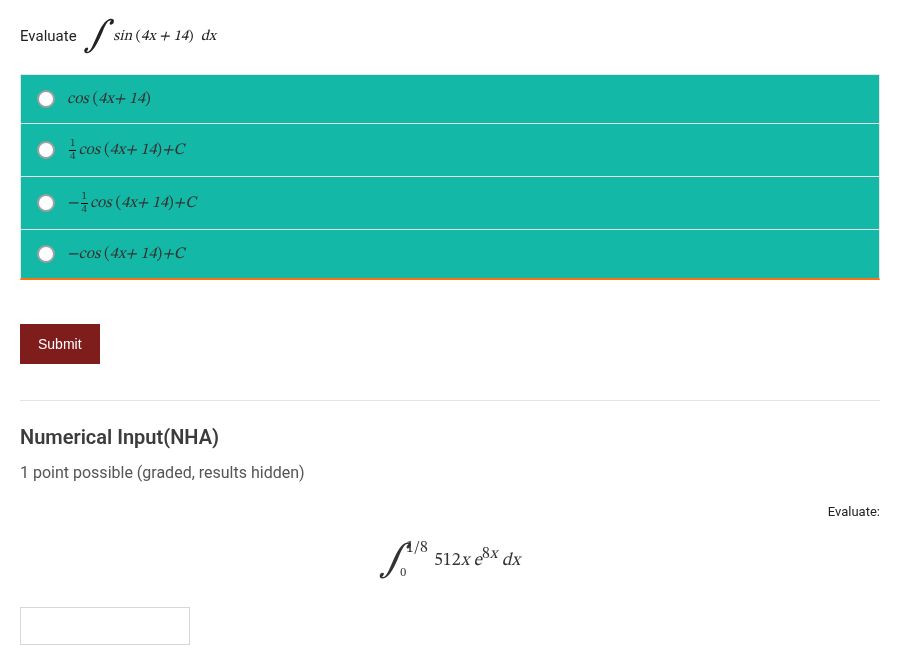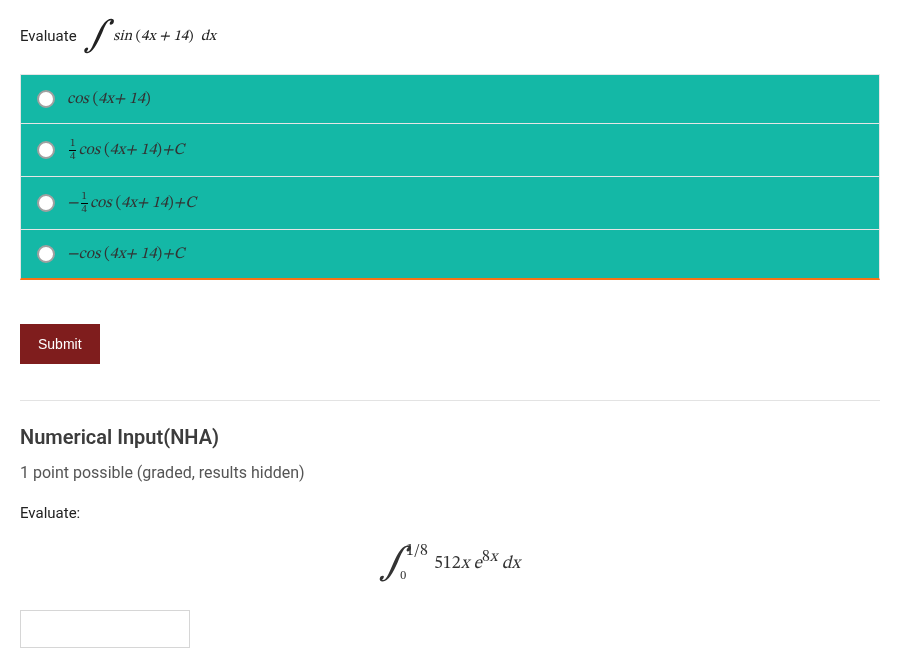--- a/index.html
+++ b/index.html
@@ -111,23 +111,24 @@
       font-weight: 600;
       color: #3c3c3c;
       margin-bottom: 14px;
     }
     .section-sub {
       font-size: 16px;
       color: #555;
       margin-bottom: 22px;
     }
     .evaluate-lbl {
-      font-size: 15px;
+      font-size: 13px;
       color: #222;
       margin-bottom: 22px;
+      text-align: right;
     }
     .integral-display {
       font-family: "Cambria Math", "STIX Two Math", "Latin Modern Math", Georgia, serif;
       text-align: center;
       font-size: 18px;
       margin-bottom: 28px;
       display: flex;
       justify-content: center;
       align-items: center;
     }

